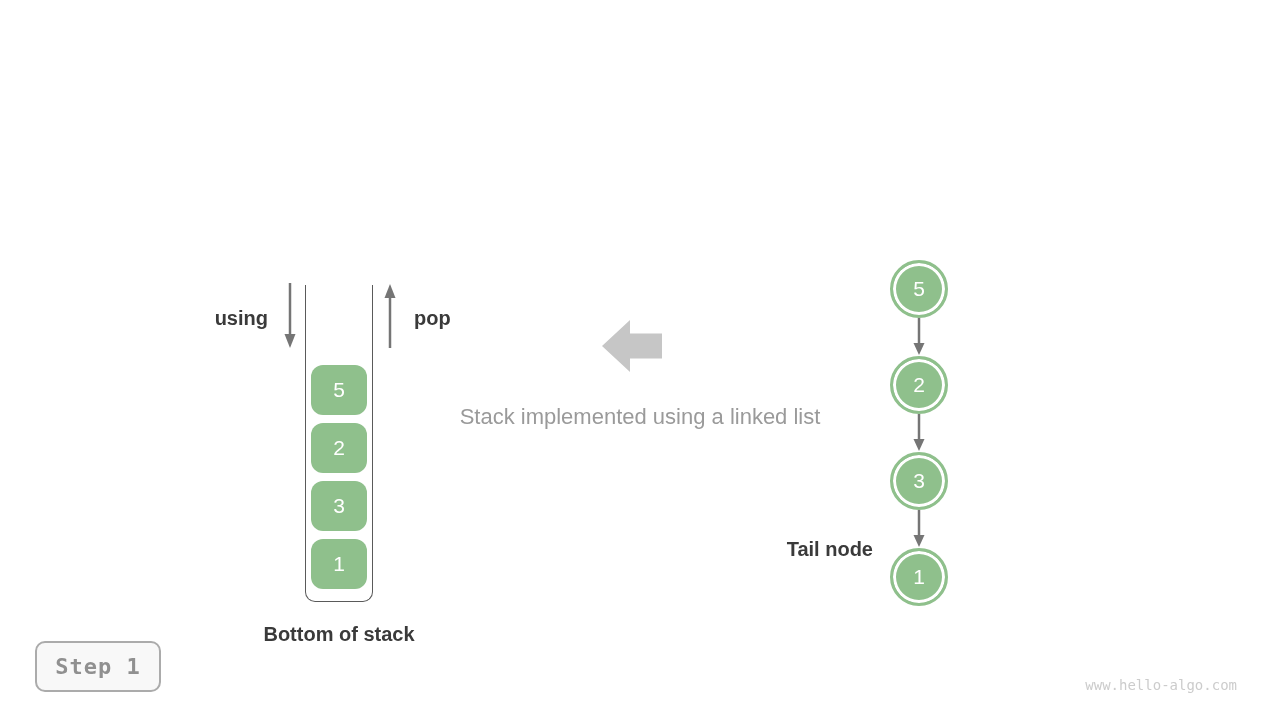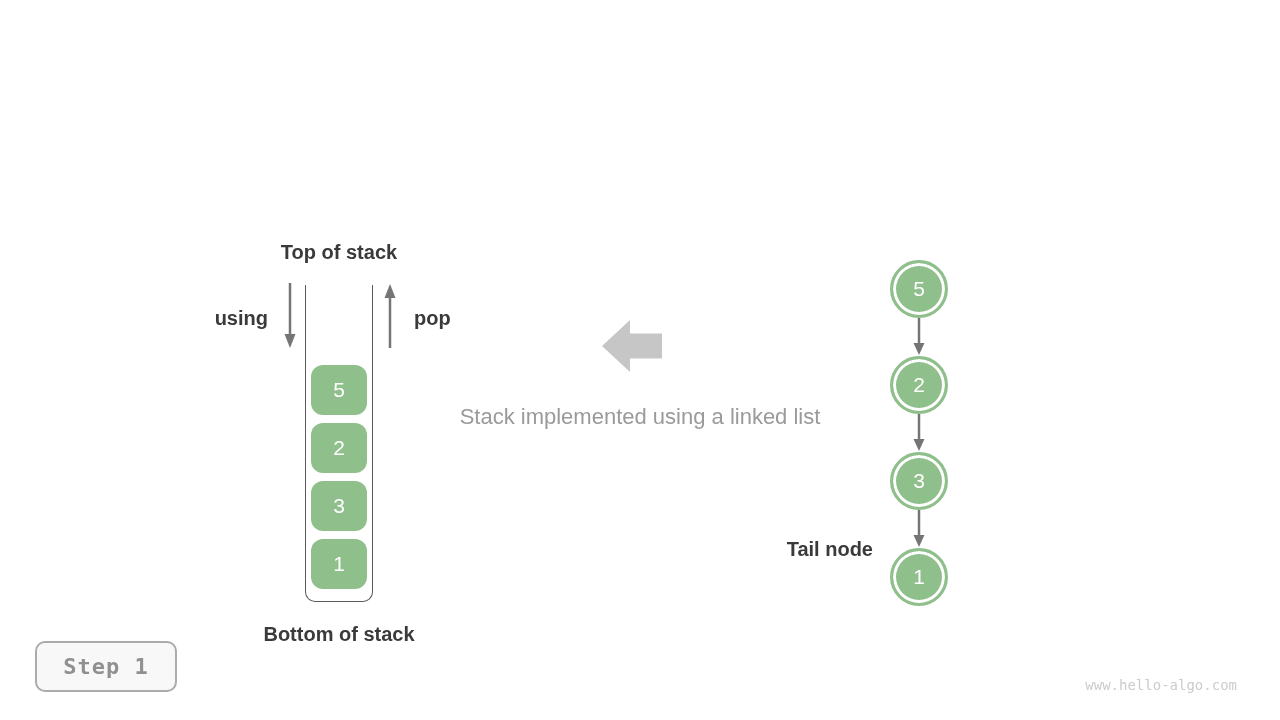--- a/index.html
+++ b/index.html
@@ -60,38 +60,37 @@
   .ll-node{
     position:absolute;left:890px;width:58px;height:58px;border-radius:50%;
     background:var(--node-green);border:3px solid var(--node-green);
     box-shadow:inset 0 0 0 3px #ffffff;
     color:#ffffff;font-size:21px;display:flex;align-items:center;justify-content:center;
   }
   .ll-link{position:absolute;left:911px;color:var(--arrow-gray);}
 
   
   .step-badge{
-    position:absolute;left:35px;top:641px;width:142px;height:51px;
+    position:absolute;left:35px;top:641px;width:126px;height:51px;
     border:2px solid var(--badge-border);border-radius:10px;background:var(--badge-bg);
     display:flex;align-items:center;justify-content:center;
     font-family:"DejaVu Sans Mono", monospace;font-weight:bold;font-size:22px;
     color:var(--badge-text);letter-spacing:1px;
   }
   .watermark{
     position:absolute;left:1037px;top:677px;width:200px;text-align:right;
     font-family:"DejaVu Sans Mono", monospace;font-size:14px;
     color:var(--watermark-gray);white-space:nowrap;
   }
 </style>
 </head>
 <body>
 
 <div class="canvas">
 
-  <div class="bold-label center" style="left:239px;top:239px;width:200px;">Top of stack</div>
 
   <div class="bold-label right" style="left:168px;top:305px;width:100px;">using</div>
 
   <span class="v-arrow" style="left:282px;top:283px;">
     <svg width="16" height="66" viewBox="0 0 16 66">
       <line x1="8" y1="0" x2="8" y2="53" stroke="currentColor" stroke-width="2.5"></line>
       <polygon points="2.5,51 13.5,51 8,65" fill="currentColor"></polygon>
     </svg>
   </span>
 

